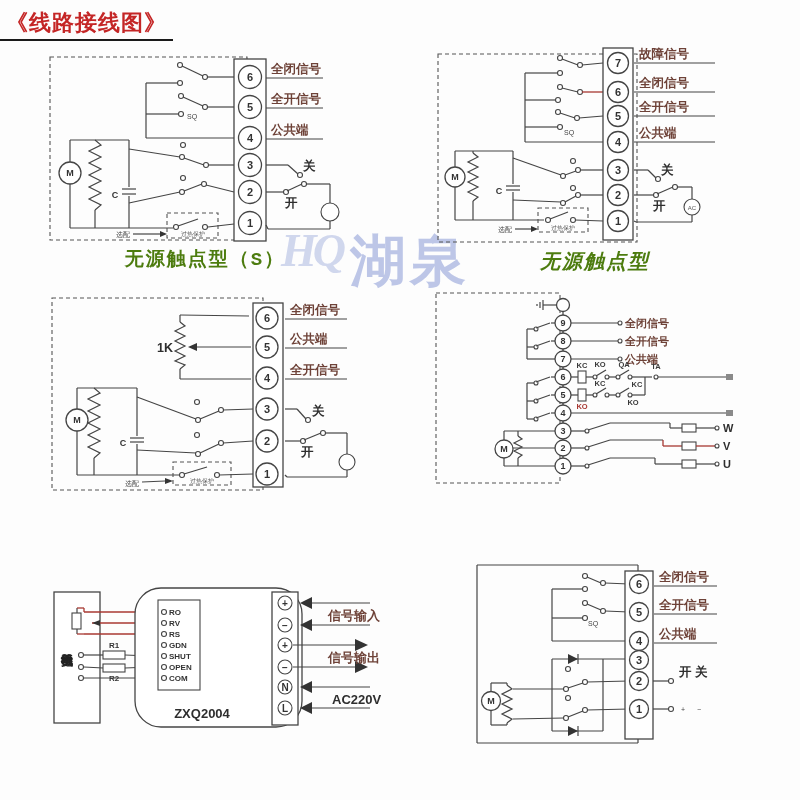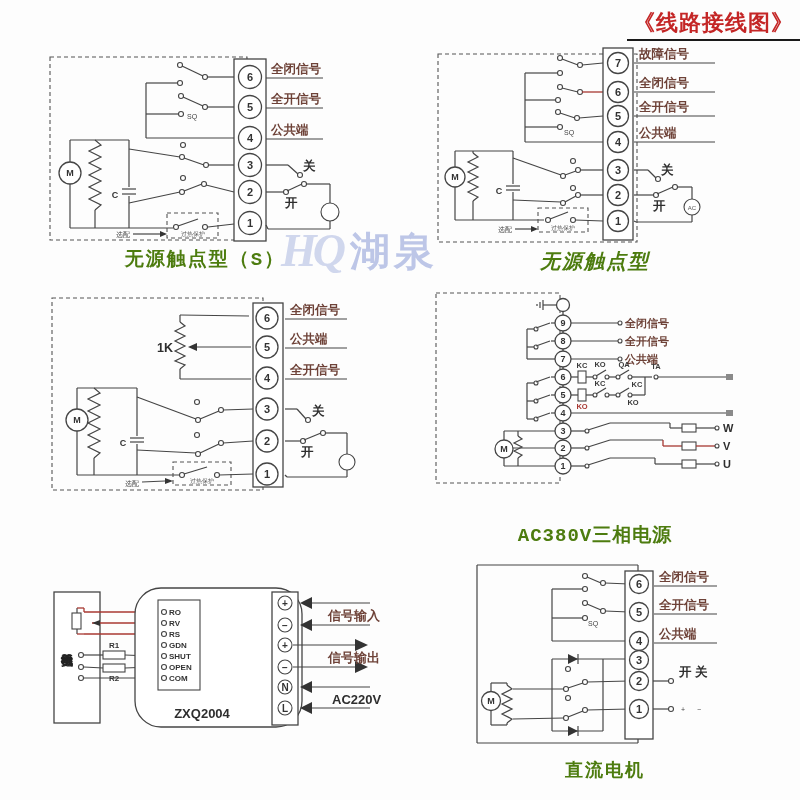--- a/index.html
+++ b/index.html
@@ -1,29 +1,29 @@
 <!DOCTYPE html>
 <html><head>
 <meta charset="utf-8">
 <style>
   html,body{margin:0;padding:0;background:#ffffff;}
   #page{position:relative;width:800px;height:800px;background:#fdfdfd;overflow:hidden;
         font-family:"Liberation Sans",sans-serif;}
   .panel{position:absolute;z-index:2;}
   .caption{position:absolute;z-index:3;text-align:center;font-family:Liberation Mono, monospace;
            font-weight:bold;color:#4d7c0f;letter-spacing:2px;}
-  #title{position:absolute;left:0;top:8px;width:800px;text-align:right;z-index:4;}
+  #title{position:absolute;left:0;top:8px;width:800px;text-align:left;z-index:4;}
   #title span{display:inline-block;padding:0 6px 1px 6px;border-bottom:2px solid #1a1a1a;
               font-family:"Liberation Serif",serif;font-weight:bold;font-size:22px;
               color:#c42626;letter-spacing:1px;}
   #wm-logo{position:absolute;left:281px;top:224px;z-index:1;display:flex;align-items:flex-start;
            opacity:.9;white-space:nowrap;}
   #wm-logo .mark{font-size:46px;font-weight:bold;font-style:italic;color:#ccd3ec;
                  font-family:"Liberation Serif",serif;letter-spacing:-4px;margin-right:8px;}
-  #wm-logo .txt{font-size:40px;font-weight:bold;color:#b7c1e5;letter-spacing:4px;}
+  #wm-logo .txt{font-size:56px;font-weight:bold;color:#b7c1e5;letter-spacing:4px;}
   #wm-company{position:absolute;left:166px;top:470px;width:520px;z-index:6;
               font-size:44px;color:#8f8f8f;opacity:.6;letter-spacing:2px;white-space:nowrap;
               font-family:"Liberation Serif",serif;}
   #actuator-label{position:absolute;left:58px;top:644px;z-index:3;writing-mode:vertical-rl;
               text-orientation:upright;font-size:12px;font-weight:bold;color:#222;height:90px;}
   svg .w{stroke:#454545;stroke-width:1.2;fill:none;}
   svg .wd{stroke:#555;stroke-width:1.1;fill:none;stroke-dasharray:4 3;}
   svg .wr{stroke:#a83832;stroke-width:1.3;fill:none;}
   svg .t{fill:#ffffff;stroke:#454545;stroke-width:1.3;}
   svg .c{fill:#ffffff;stroke:#454545;stroke-width:1.1;}
@@ -753,15 +753,13 @@
       <text class="blk" x="224" y="121">开 关</text>
       <line class="w" x1="198" y1="154" x2="214" y2="154"></line>
         <circle class="c" cx="216" cy="154" r="2.5"></circle>
       <text class="sm" x="226" y="157">+</text>
       <text class="sm" x="242" y="157">−</text>
     </g>
   </svg>
 
   <div class="caption" style="left:40px;top:246px;width:330px;font-size:19px;">无源触点型（S）</div>
   <div class="caption" style="left:430px;top:248px;width:330px;font-size:20px;font-style:italic;">无源触点型</div>
-  <div class="caption" style="left:430px;top:522px;width:330px;font-size:19px;letter-spacing:1px;">AC380V三相电源</div>
-  <div class="caption" style="left:455px;top:758px;width:300px;font-size:18px;">直流电机</div>
 </div>
 
 </body></html>

